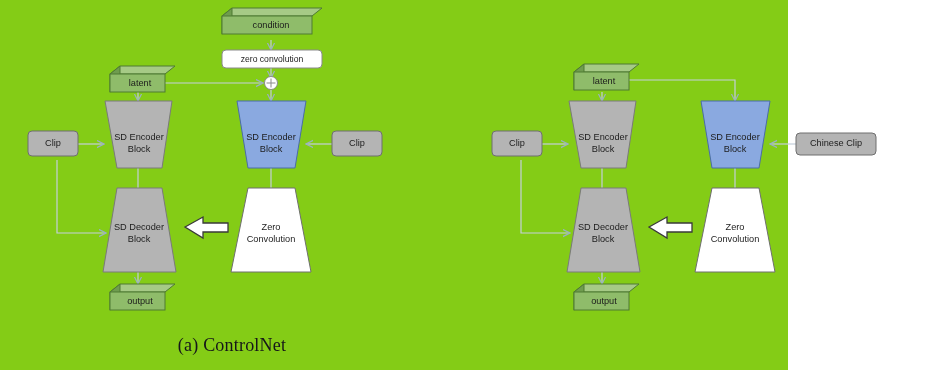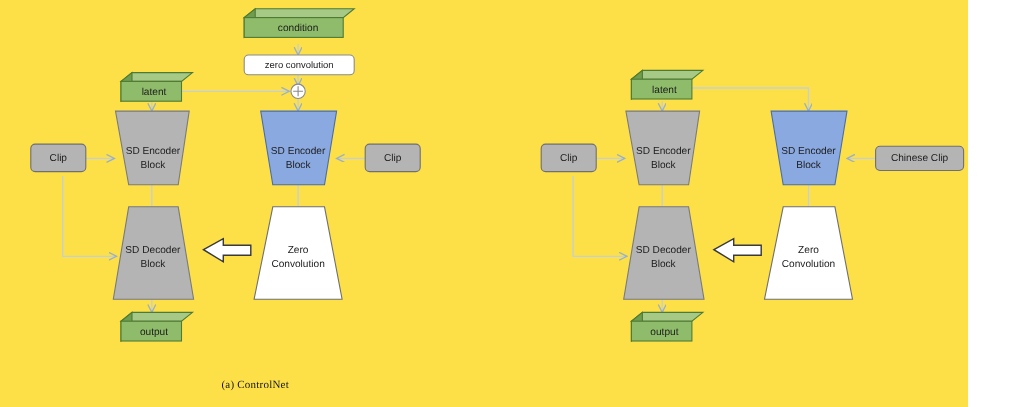--- a/index.html
+++ b/index.html
@@ -1,27 +1,27 @@
 <!DOCTYPE html>
 <html><head>
 <meta charset="utf-8">
 <style>
   html,body{margin:0;padding:0;background:#ffffff;}
   body{width:928px;height:370px;overflow:hidden;
        font-family:"Liberation Sans",sans-serif;}
-  #root{position:relative;width:880px;height:370px;background:#fde047;}
+  #root{position:relative;width:788px;height:370px;background:#84cc16;}
 
   .panel{position:absolute;top:0;height:370px;width:464px;}
   .panel-a{left:0;}
   .panel-b{left:464px;}
 
   .svg-layer{position:absolute;left:0;top:0;width:464px;height:330px;}
 
   .caption{position:absolute;bottom:14px;left:0;width:464px;text-align:center;
-           font-family:"Liberation Serif",serif;font-size:10px;color:#16161a;
+           font-family:"Liberation Serif",serif;font-size:18px;color:#16161a;
            letter-spacing:.2px;}
 
   .node-label{font-family:"Liberation Sans",sans-serif;font-size:9.2px;
               fill:#1c1c1c;text-anchor:middle;dominant-baseline:middle;}
   .node-label.small{font-size:8.6px;}
   .slab-label{font-family:"Liberation Sans",sans-serif;font-size:9.2px;
               fill:#1b1b1b;text-anchor:middle;dominant-baseline:middle;}
 </style>
 </head>
 <body>

